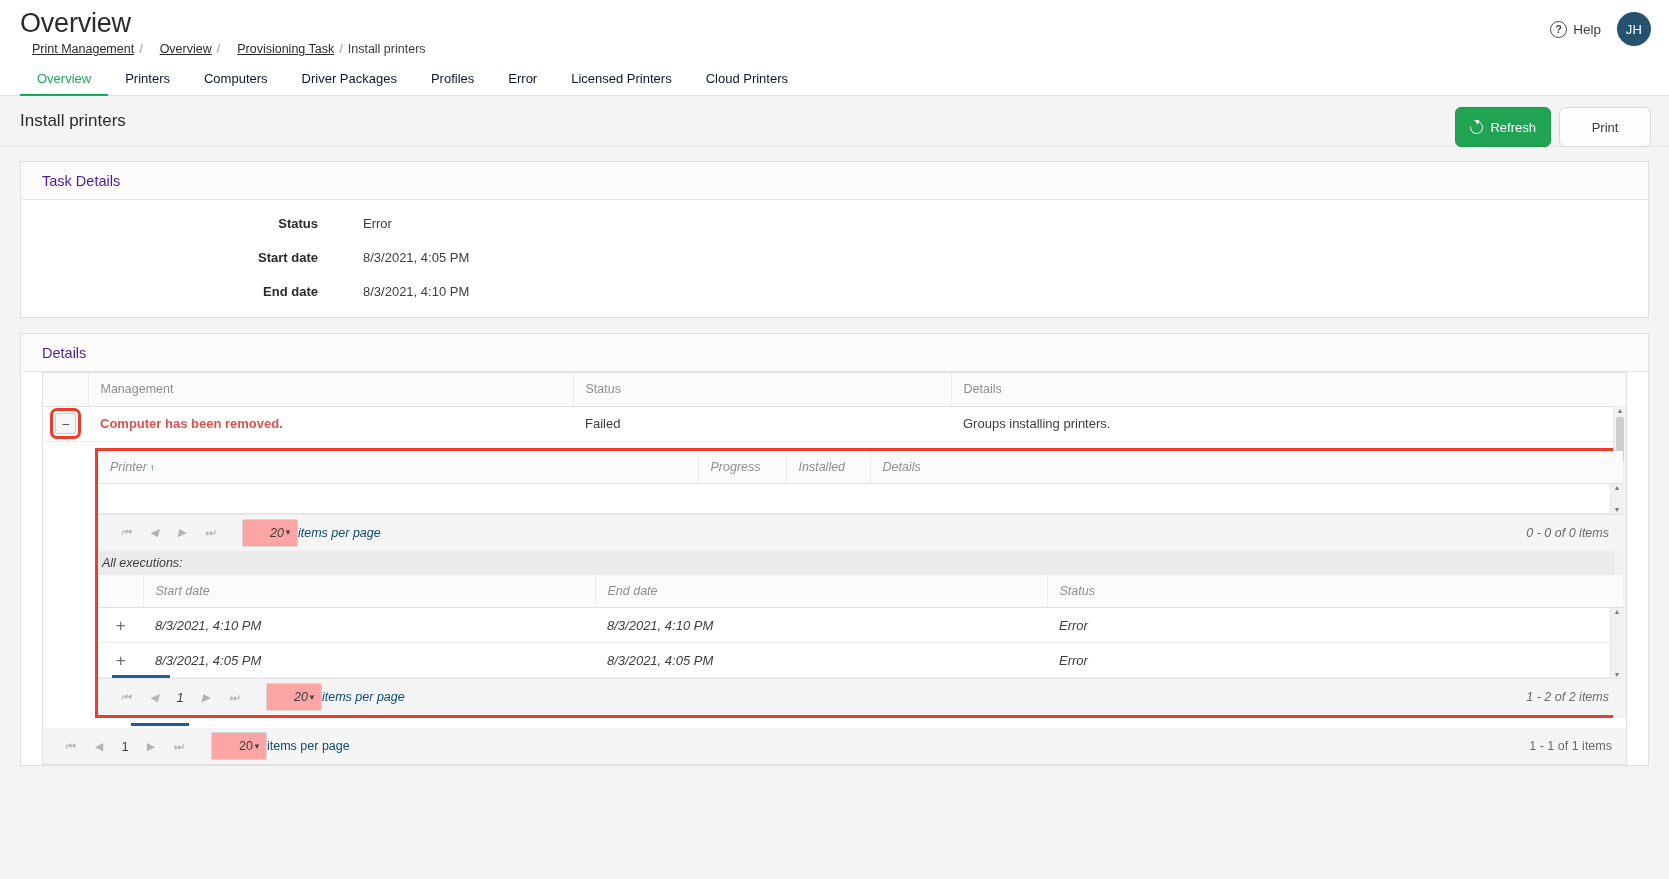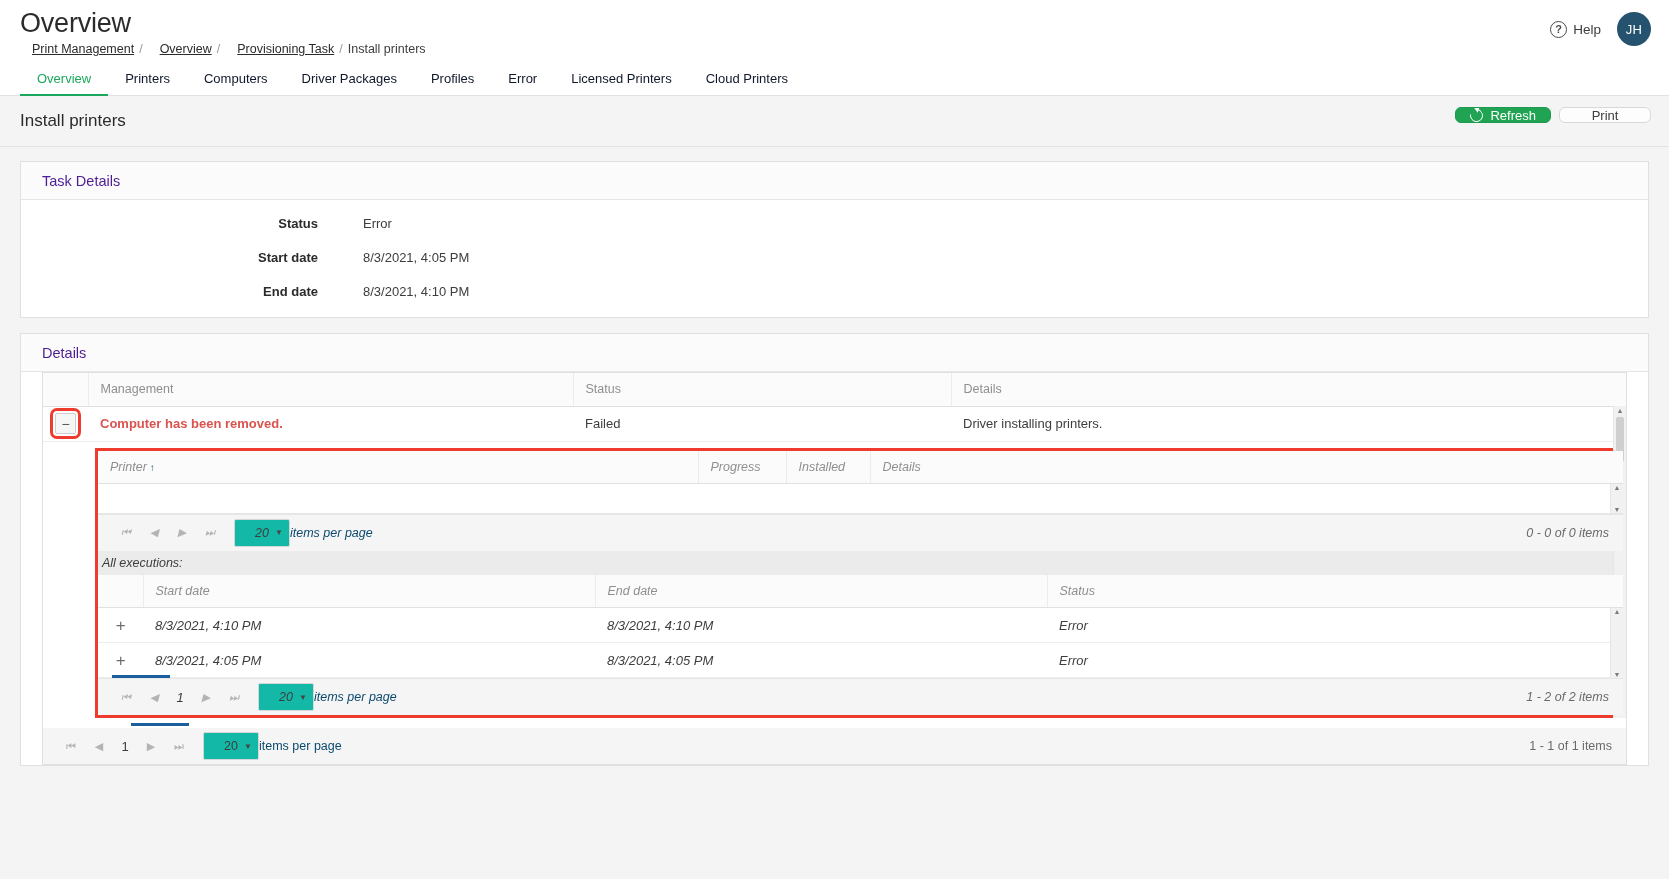--- a/index.html
+++ b/index.html
@@ -124,21 +124,21 @@
     font-size: 17px;
     color: #2b2b2b;
   }
   .actionbar .btns {
     position: absolute;
     right: 18px; top: 11px;
     display: flex;
     gap: 8px;
   }
   .btn {
-    height: 16px;
+    height: 40px;
     min-width: 92px;
     border-radius: 6px;
     font-size: 13px;
     display: flex;
     align-items: center;
     justify-content: center;
     gap: 7px;
     cursor: pointer;
     padding: 0 14px;
   }
@@ -302,29 +302,29 @@
     user-select: none;
   }
   .pg-num {
     width: 24px; height: 24px;
     display: flex; align-items: center; justify-content: center;
     color: #3d3d3d;
     font-size: 13px;
     cursor: pointer;
   }
   .ppsel {
-    margin-left: 10px;
+    margin-left: 18px;
     width: 56px; height: 28px;
     border: 1px solid #d6d6d6;
-    background: #14b8a6;
+    background: #fca5a5;
     border-radius: 2px;
     display: flex;
     align-items: center;
     justify-content: space-between;
-    padding: 0 6px 0 20px;
+    padding: 0 6px 0 27px;
     font-size: 12.5px;
     color: #3d3d3d;
     cursor: pointer;
   }
   .caret { font-size: 8px; color: #444; }
   .ipp { color: #0c4a6e; font-size: 12.5px;}
   .pager .count {
     position: absolute;
     right: 14px;
     color: #6a6a6a;
@@ -441,21 +441,21 @@
             <th>Details</th>
           </tr>
         </thead>
         <tbody>
           <tr>
             <td class="col-exp">
               <div class="exp-btn hl-box">−</div>
             </td>
             <td class="err">Computer has been removed.</td>
             <td>Failed</td>
-            <td>Driver installing printers.</td>
+            <td>Groups installing printers.</td>
           </tr>
         </tbody>
       </table>
 
       <div class="vscroll" style="top:33px;height:327px;">
         <div class="vtri" style="top:0">▲</div>
         <div class="thumb" style="top:11px;height:45px;"></div>
         <div class="vtri" style="bottom:0">▼</div>
       </div>
 

